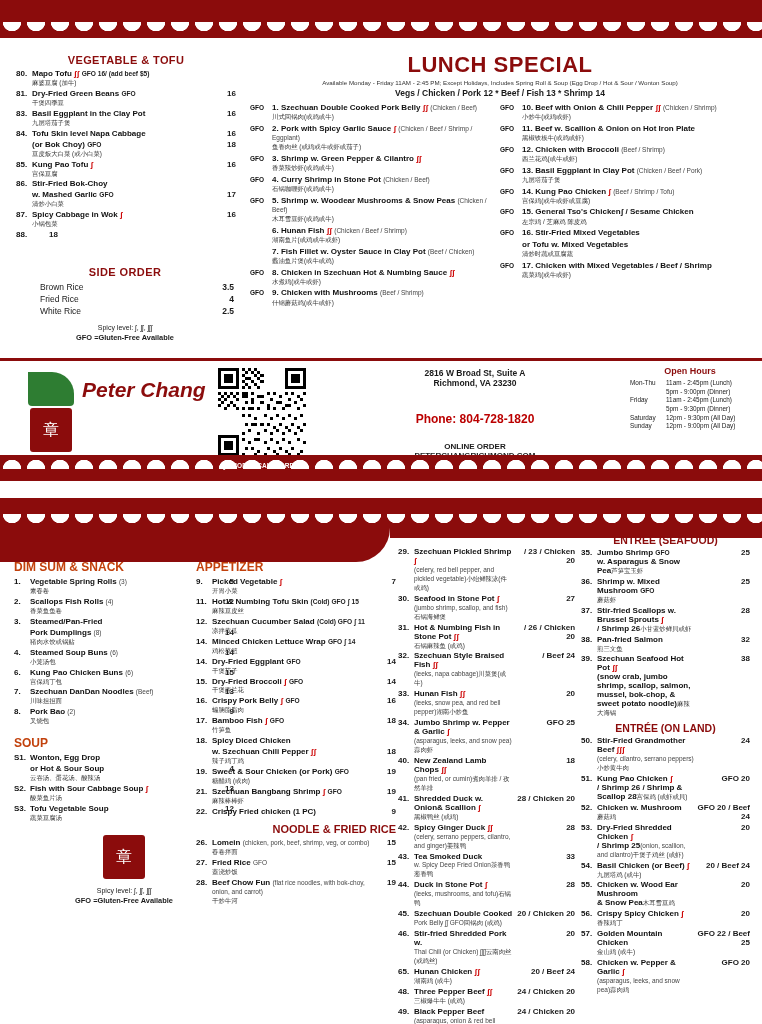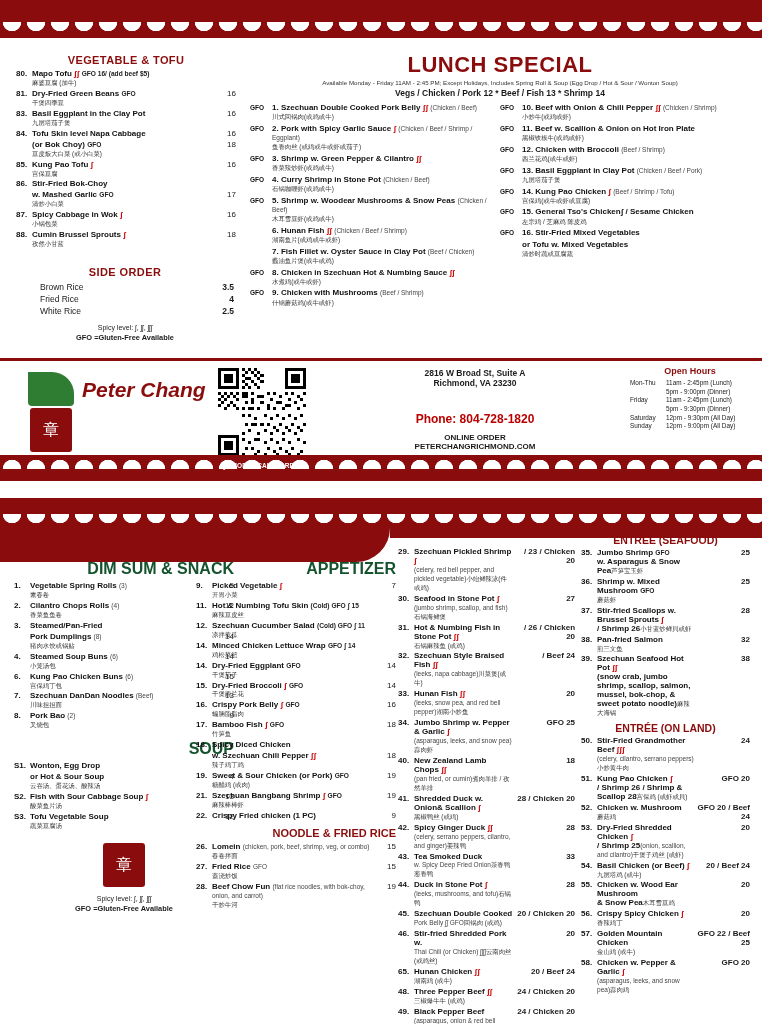--- a/index.html
+++ b/index.html
@@ -17,21 +17,21 @@
   .top-band {
     position:absolute; left:0; right:0; top:0; height:38px;
     background: repeating-linear-gradient(90deg,#7d0a0a 0 6px,#8e1212 6px 12px);
   }
   .cn { font-size:6.4px; color:#333; }
 
   
   .item { display:flex; align-items:flex-start; line-height:1.12; margin-bottom:2px; }
   .num { width:16px; flex:0 0 16px; font-size:8px; font-weight:bold; color:#111; }
   .body { flex:1 1 auto; font-size:8px; }
-  .price { flex:0 0 auto; font-size:8px; font-weight:normal; text-align:right; width:26px; }
+  .price { flex:0 0 auto; font-size:8px; font-weight:bold; text-align:right; width:26px; }
   .name { font-weight:bold; font-size:8px; color:#111; }
   .note { font-size:6.5px; color:#444; font-weight:normal; }
   .chili { color:#c00; font-weight:bold; font-size:8px; }
   .gfo { font-size:6.6px; color:#222; font-weight:bold; }
 
   
   .col-veg { position:absolute; left:16px; top:54px; width:220px; }
   .hdr {
     text-align:center; color:#8b0c0c; font-weight:bold; font-size:11px;
     letter-spacing:.4px; margin-bottom:4px;
@@ -63,34 +63,34 @@
   .infoband { position:absolute; left:0; top:358px; width:762px; height:112px; background:#fff;
               border-top:3px solid #8b0c0c; border-bottom:3px solid #8b0c0c; }
   .logo { position:absolute; left:28px; top:372px; width:180px; }
   .logo-text { color:#8b0c0c; font-weight:bold; font-style:italic; font-size:21px; line-height:1; }
   .qr { position:absolute; left:218px; top:368px; width:88px; height:88px; background:#fff; }
   .qrcaption { position:absolute; left:196px; top:462px; width:132px; text-align:center;
                font-size:6.5px; font-weight:bold; color:#fff; }
   .addr { position:absolute; left:330px; top:368px; width:290px; text-align:center; }
   .addr .l1 { font-size:8.5px; font-weight:bold; }
   .addr .phone { font-size:12px; font-weight:bold; color:#b00; margin-top:24px; }
-  .addr .oo { font-size:8px; font-weight:bold; margin-top:7px; }
+  .addr .oo { font-size:8px; font-weight:bold; margin-top:16px; }
   .addr .web { font-size:8px; font-weight:bold; }
   .hours { position:absolute; left:630px; top:366px; width:120px; }
   .hours h4 { margin:0 0 3px; text-align:center; font-size:9px; color:#8b0c0c; }
   .hrow { display:flex; font-size:6.4px; line-height:1.35; }
   .hrow .d { flex:0 0 36px; }
   .hrow .t { flex:1 1 auto; }
 
   
   .b-left { position:absolute; left:14px; top:560px; width:220px; }
   .b-mid  { position:absolute; left:196px; top:560px; width:200px; }
   .b-right{ position:absolute; left:398px; top:530px; width:352px; }
 
-  .hdr2 { text-align:right; color:#14532d; font-weight:bold; font-size:16px; margin-bottom:4px; }
+  .hdr2 { text-align:left; color:#c2410c; font-weight:bold; font-size:12px; margin-bottom:4px; }
   .hdr3 { text-align:right; color:#8b0c0c; font-weight:bold; font-size:11px; margin:6px 0 4px; }
   .hdr4 { text-align:center; color:#8b0c0c; font-weight:bold; font-size:10.5px; margin:4px 0 3px; }
 
   .two-price { flex:0 0 auto; font-size:8px; font-weight:bold; text-align:right; }
 
   .soup-sec { margin-top:10px; }
 
   .logo2 { text-align:center; margin-top:12px; }
 
   .stamp {
@@ -156,21 +156,20 @@
           <div class="body"><div><span class="name">w. Mashed Garlic</span> <span class="gfo">GFO</span></div><span class="cn">清炒小白菜</span></div>
           <span class="price">17</span>
         </div>
         <div class="item">
           <span class="num">87.</span>
           <div class="body"><div><span class="name">Spicy Cabbage in Wok</span> <span class="chili">ʃ</span></div><span class="cn">小锅包菜</span></div>
           <span class="price">16</span>
         </div>
         <div class="item">
           <span class="num">88.</span>
-          <div class="body"><div><span class="name">Cumin Brussel Sprouts</span> <span class="chili">ʃ</span></div><span class="cn">孜然小甘蓝</span></div>
           <span class="price">18</span>
         </div>
       </div>
   </div>
 
   <div class="side">
     <div class="hdr" style="margin-top:4px;">SIDE ORDER</div>
     <div id="side-list">
         <div class="side-row">
           <span class="n">Brown Rice</span>
@@ -259,20 +258,24 @@
           </div>
           <div class="litem">
             <span class="tag">GFO</span>
             <div class="txt">
               <div><span class="name">16. </span><span class="name">Stir-Fried Mixed Vegetables</span></div>
             </div>
           </div>
           <div class="litem">
             <span class="tag"></span>
             <div class="txt"><div><span class="name">or Tofu w. Mixed Vegetables</span></div><span class="cn">清炒时蔬或豆腐蔬</span></div>
+          </div>
+          <div class="litem">
+            <span class="tag">GFO</span>
+            <div class="txt"><div><span class="name">17. </span><span class="name">Chicken with Mixed Vegetables / Beef / Shrimp</span></div><span class="cn">蔬菜鸡(或牛或虾)</span></div>
           </div>
         </div>
     </div>
   </div>
 
   <div class="infoband"></div>
 
   <div class="logo">
     <div style="display:flex;align-items:center;gap:8px;">
       <div style="width:46px;height:34px;background:#2e7d32;border-radius:0 22px 4px 4px;"></div>
@@ -483,21 +486,21 @@
   <div class="b-left">
     <div class="hdr2">DIM SUM &amp; SNACK</div>
     <div id="dimsum-list">
         <div class="item">
           <span class="num">1.</span>
           <div class="body"><div><span class="name">Vegetable Spring Rolls</span> <span class="note">(3)</span></div><span class="cn">素春卷</span></div>
           <span class="price">5</span>
         </div>
         <div class="item">
           <span class="num">2.</span>
-          <div class="body"><div><span class="name">Cilantro Chops Rolls</span> <span class="note">(4)</span></div><span class="cn">香菜鱼鱼卷</span></div>
+          <div class="body"><div><span class="name">Scallops Fish Rolls</span> <span class="note">(4)</span></div><span class="cn">香菜鱼鱼卷</span></div>
           <span class="price">12</span>
         </div>
         <div class="item">
           <span class="num">3.</span>
           <div class="body">
             <div><span class="name">Steamed/Pan-Fried</span></div>
           </div>
           <span class="price"></span>
         </div>
         <div class="item">

